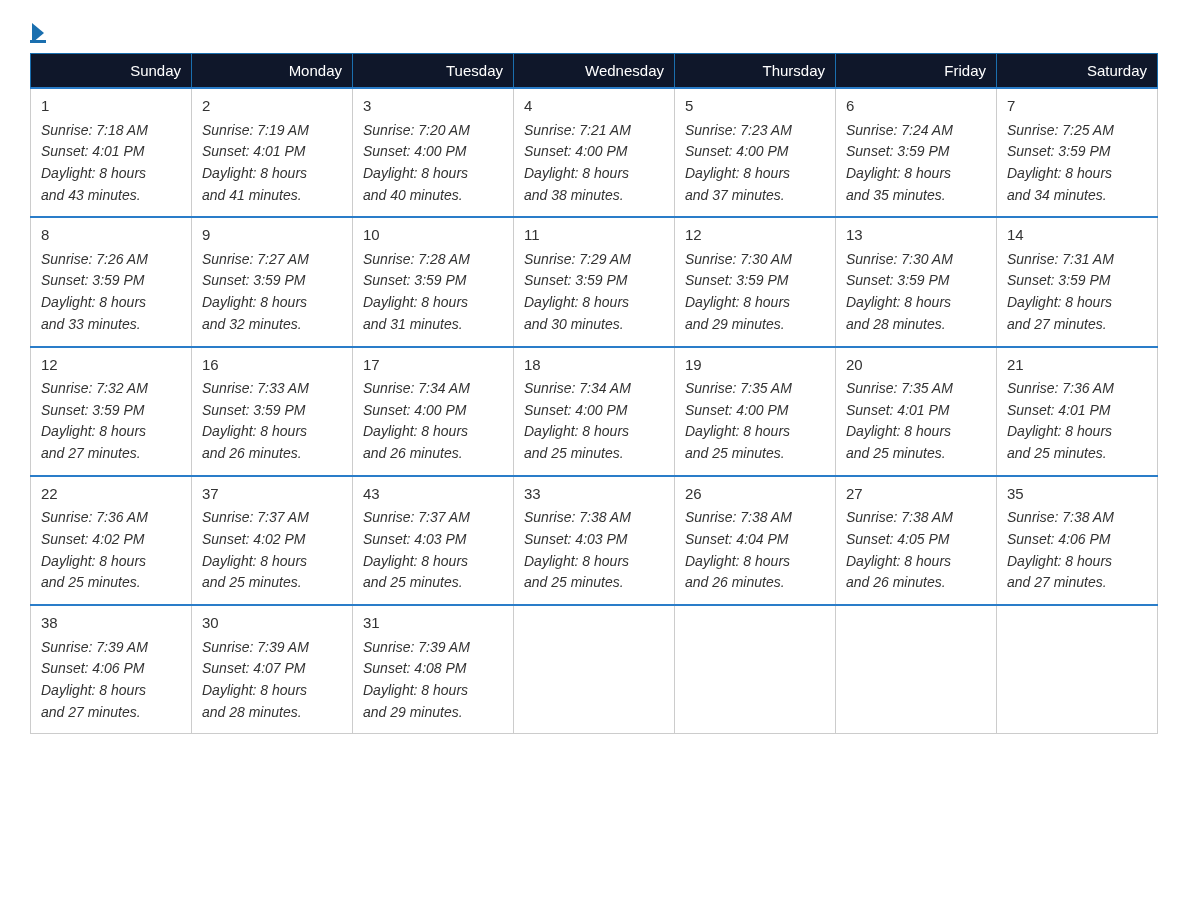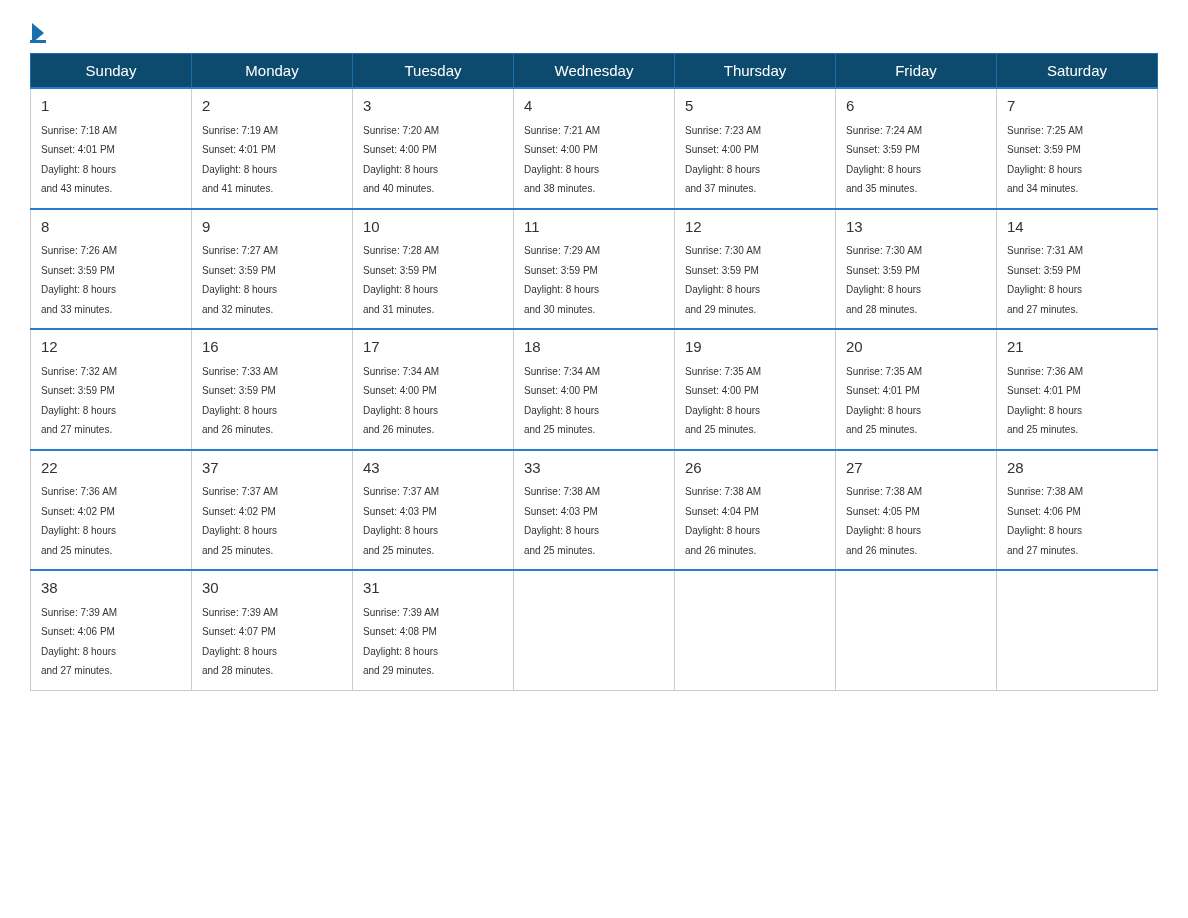--- a/index.html
+++ b/index.html
@@ -60,24 +60,24 @@
       font-size: 20px;
       color: #555;
       margin-top: 4px;
     }
     .calendar {
       width: 100%;
       border-collapse: collapse;
       margin-top: 10px;
     }
     .calendar th {
-      background: #0c4a6e;
+      background: #0f172a;
       color: #fff;
       padding: 8px 10px;
-      text-align: center;
+      text-align: right;
       font-size: 15px;
       font-weight: normal;
       border: 1px solid #1a6faf;
     }
     .calendar td {
       vertical-align: top;
       padding: 6px 10px 10px 10px;
       border: 1px solid #ccc;
       width: calc(100% / 7);
       min-height: 90px;
@@ -88,23 +88,24 @@
     .calendar tr td {
       border-top: 2px solid #2a7dc9;
     }
     .calendar td .day-num {
       font-size: 15px;
       font-weight: normal;
       display: block;
       margin-bottom: 2px;
     }
     .calendar td .day-info {
-      font-size: 10px;
+      font-size: 14px;
       color: #333;
       line-height: 1.55;
+      font-style: italic;
     }
     .calendar td.empty {
       background: #fff;
     }
   </style>
 </head>
 <body>
 
 <div class="header-row">
   <div class="logo-area">
@@ -246,21 +247,21 @@
       </td>
         <td>
         <span class="day-num">26</span>
         <span class="day-info">Sunrise: 7:38 AM<br>Sunset: 4:04 PM<br>Daylight: 8 hours<br>and 26 minutes.</span>
       </td>
         <td>
         <span class="day-num">27</span>
         <span class="day-info">Sunrise: 7:38 AM<br>Sunset: 4:05 PM<br>Daylight: 8 hours<br>and 26 minutes.</span>
       </td>
         <td>
-        <span class="day-num">28</span>
+        <span class="day-num">35</span>
         <span class="day-info">Sunrise: 7:38 AM<br>Sunset: 4:06 PM<br>Daylight: 8 hours<br>and 27 minutes.</span>
       </td>
       </tr>
       <tr>
         <td>
         <span class="day-num">38</span>
         <span class="day-info">Sunrise: 7:39 AM<br>Sunset: 4:06 PM<br>Daylight: 8 hours<br>and 27 minutes.</span>
       </td>
         <td>
         <span class="day-num">30</span>

